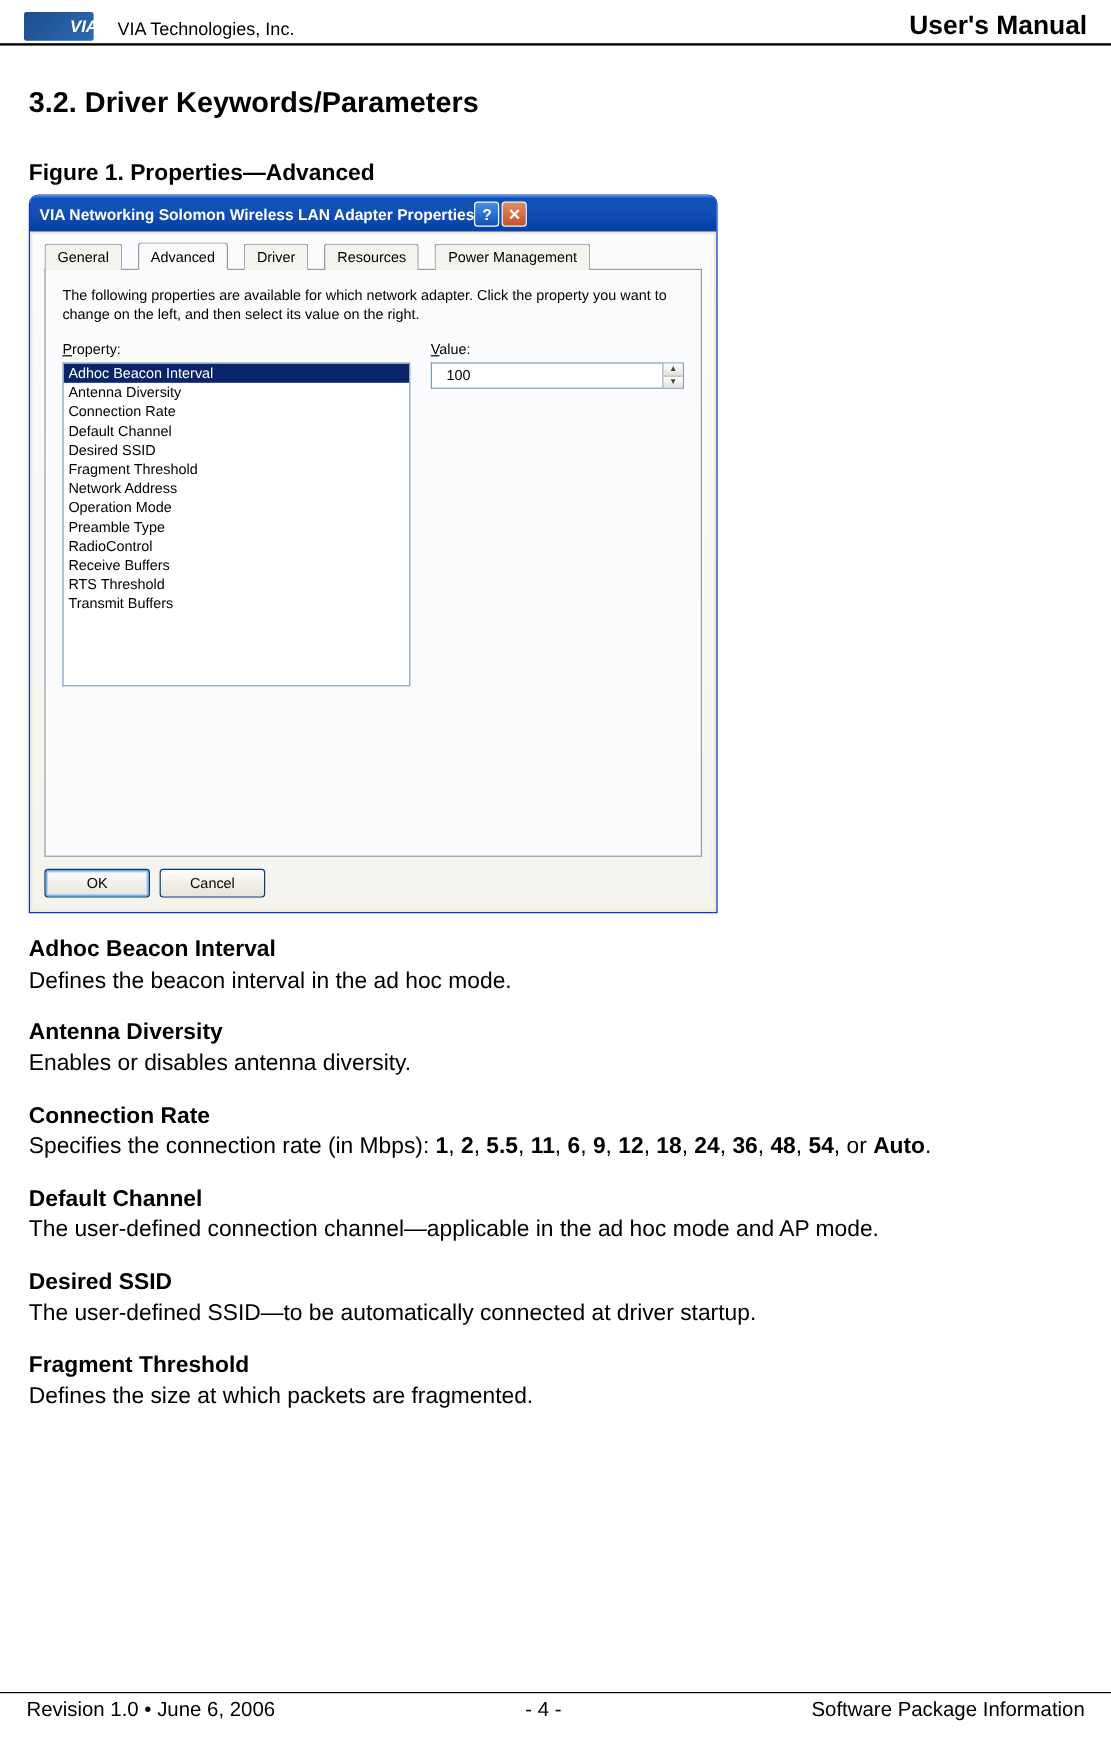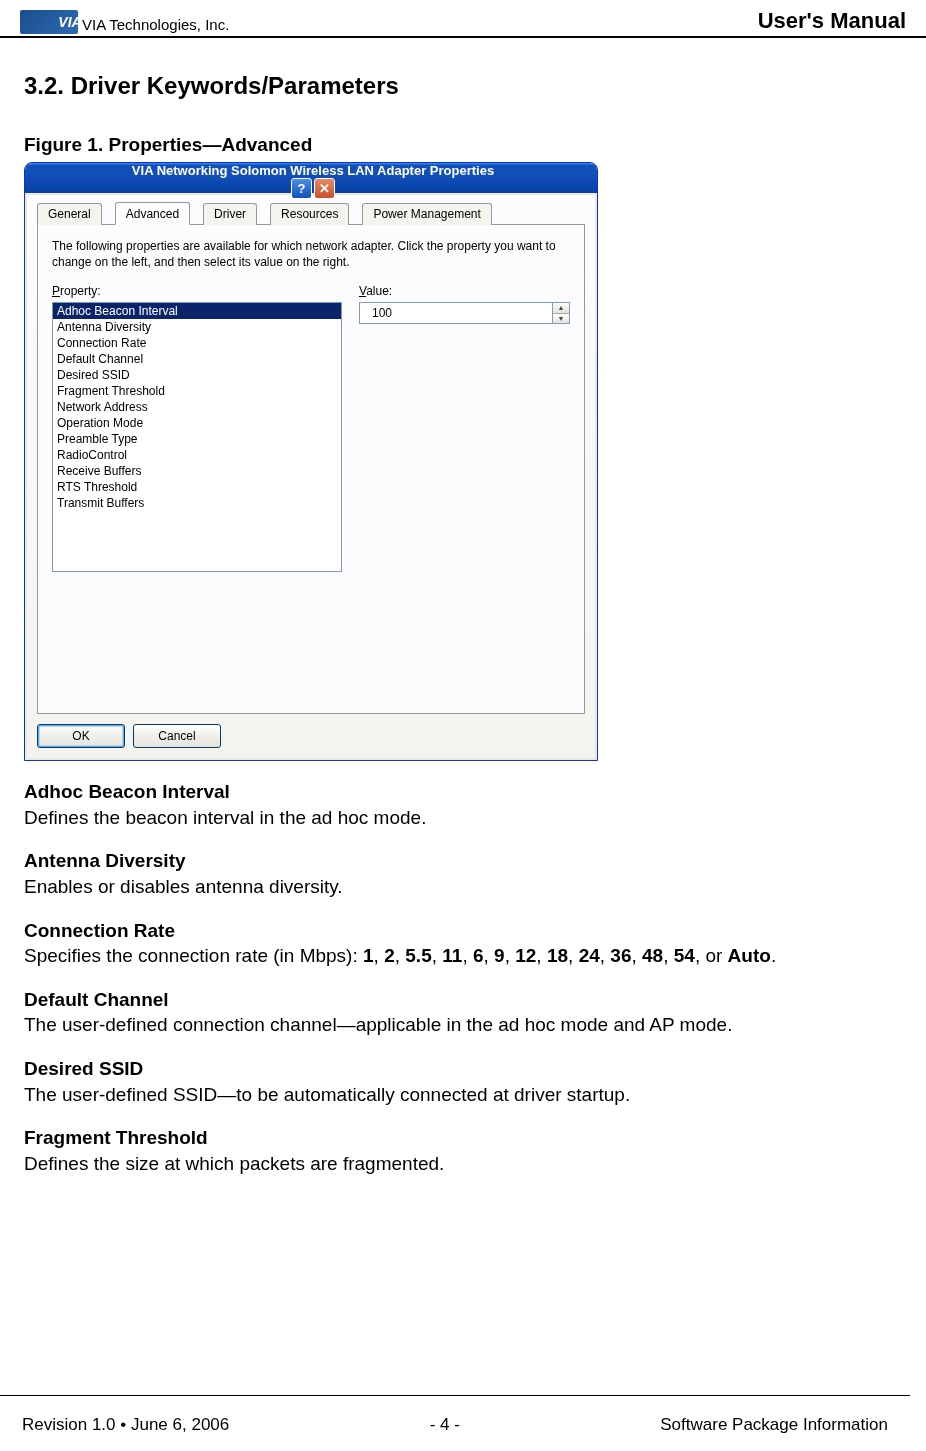--- a/index.html
+++ b/index.html
@@ -33,21 +33,21 @@
       justify-content: center;
       color: #fff;
       font-style: italic;
       font-weight: bold;
       font-size: 14px;
       position: relative;
       padding-left: 42px;
     }
     .company-name {
       font-size: 15px;
-      margin-left: 0;
+      margin-left: 16px;
       margin-bottom: 1px;
     }
     .manual-title {
       font-size: 22px;
       font-weight: bold;
     }
     .content {
       padding: 20px 24px 0 24px;
     }
     .section-heading {
@@ -71,26 +71,24 @@
       font-family: Tahoma, sans-serif;
       font-size: 12px;
       margin-bottom: 18px;
     }
     .xp-titlebar {
       background: linear-gradient(180deg, #3c8cf0 0%, #1250b7 8%, #1250b7 40%, #0842a8 88%, #0842a8 100%);
       height: 30px;
       border-radius: 7px 7px 0 0;
       display: flex;
       align-items: center;
-      justify-content: space-between;
       padding: 0 4px 0 8px;
       color: #fff;
       font-weight: bold;
       font-size: 13px;
-      flex-direction: column;
     }
     .xp-title-buttons {
       display: flex;
       gap: 2px;
     }
     .xp-close, .xp-help {
       width: 21px;
       height: 21px;
       border-radius: 3px;
       display: flex;
@@ -226,23 +224,23 @@
     
     .param-block { margin-bottom: 18px; }
     .param-title { font-size: 19px; font-weight: bold; line-height: 1.35; }
     .param-desc { font-size: 19px; line-height: 1.35; }
     .param-desc b { font-weight: bold; }
     
     .page-footer {
       position: absolute;
       bottom: 16px;
       left: 0;
-      right: 16px;
+      right: 0;
       border-top: 1.5px solid #000;
-      padding: 19px 22px 0 22px;
+      padding: 4px 22px 0 22px;
       display: flex;
       justify-content: space-between;
       font-size: 17px;
     }
   </style>
 </head>
 <body>
 
 <div class="page-header">
   <div class="header-left">

